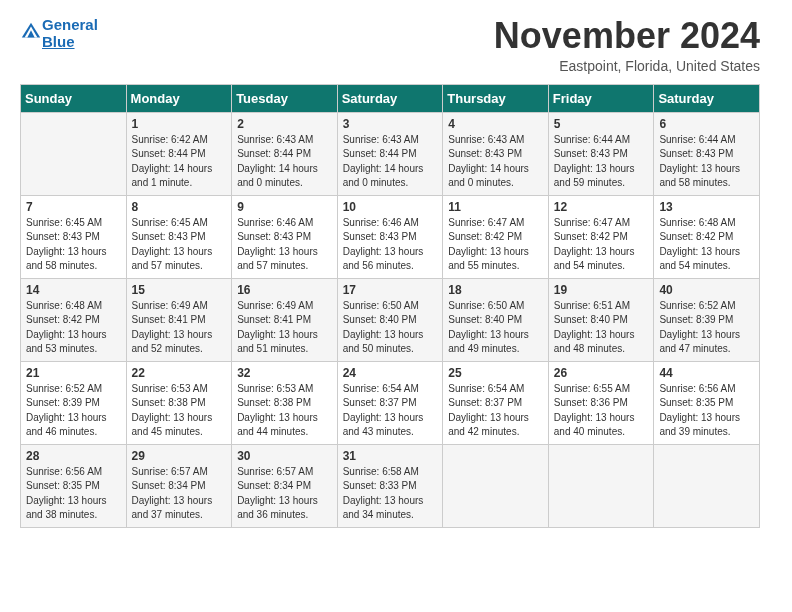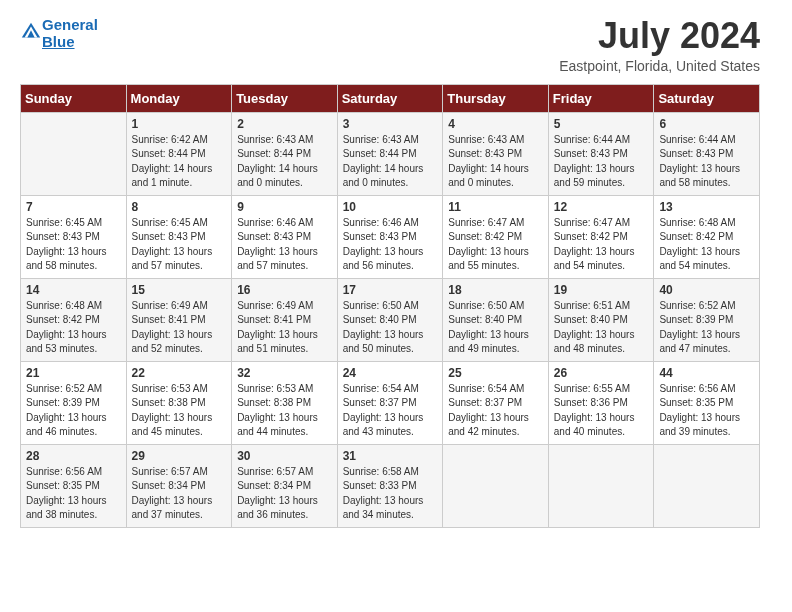--- a/index.html
+++ b/index.html
@@ -54,21 +54,21 @@
       font-size: 14px;
       color: #555;
       margin-top: 2px;
     }
     table {
       width: 100%;
       border-collapse: collapse;
       table-layout: fixed;
     }
     thead tr th {
-      background-color: #7f1d1d;
+      background-color: #0f766e;
       color: #fff;
       font-size: 13px;
       font-weight: bold;
       padding: 6px 4px;
       text-align: left;
       border: 1px solid #ccc;
     }
     tbody tr td {
       border: 1px solid #ccc;
       vertical-align: top;
@@ -105,21 +105,21 @@
         <polygon points="12,2 22,18 2,18" fill="#1a6bb5"></polygon>
         <polygon points="12,6 19,18 5,18" fill="#fff"></polygon>
         <polygon points="12,10 16,18 8,18" fill="#1a6bb5"></polygon>
       </svg>
       <div class="logo-text">
         <span>General</span><br>
         <span style="color:#1a6bb5;text-decoration:underline;">Blue</span>
       </div>
     </div>
     <div class="title-block">
-      <div class="main-title">July 2024</div>
+      <div class="main-title">November 2024</div>
       <div class="subtitle">Eastpoint, Florida, United States</div>
     </div>
   </div>
 
   <table>
     <thead>
       <tr>
 
       <th>Sunday</th>
           <th>Monday</th>

